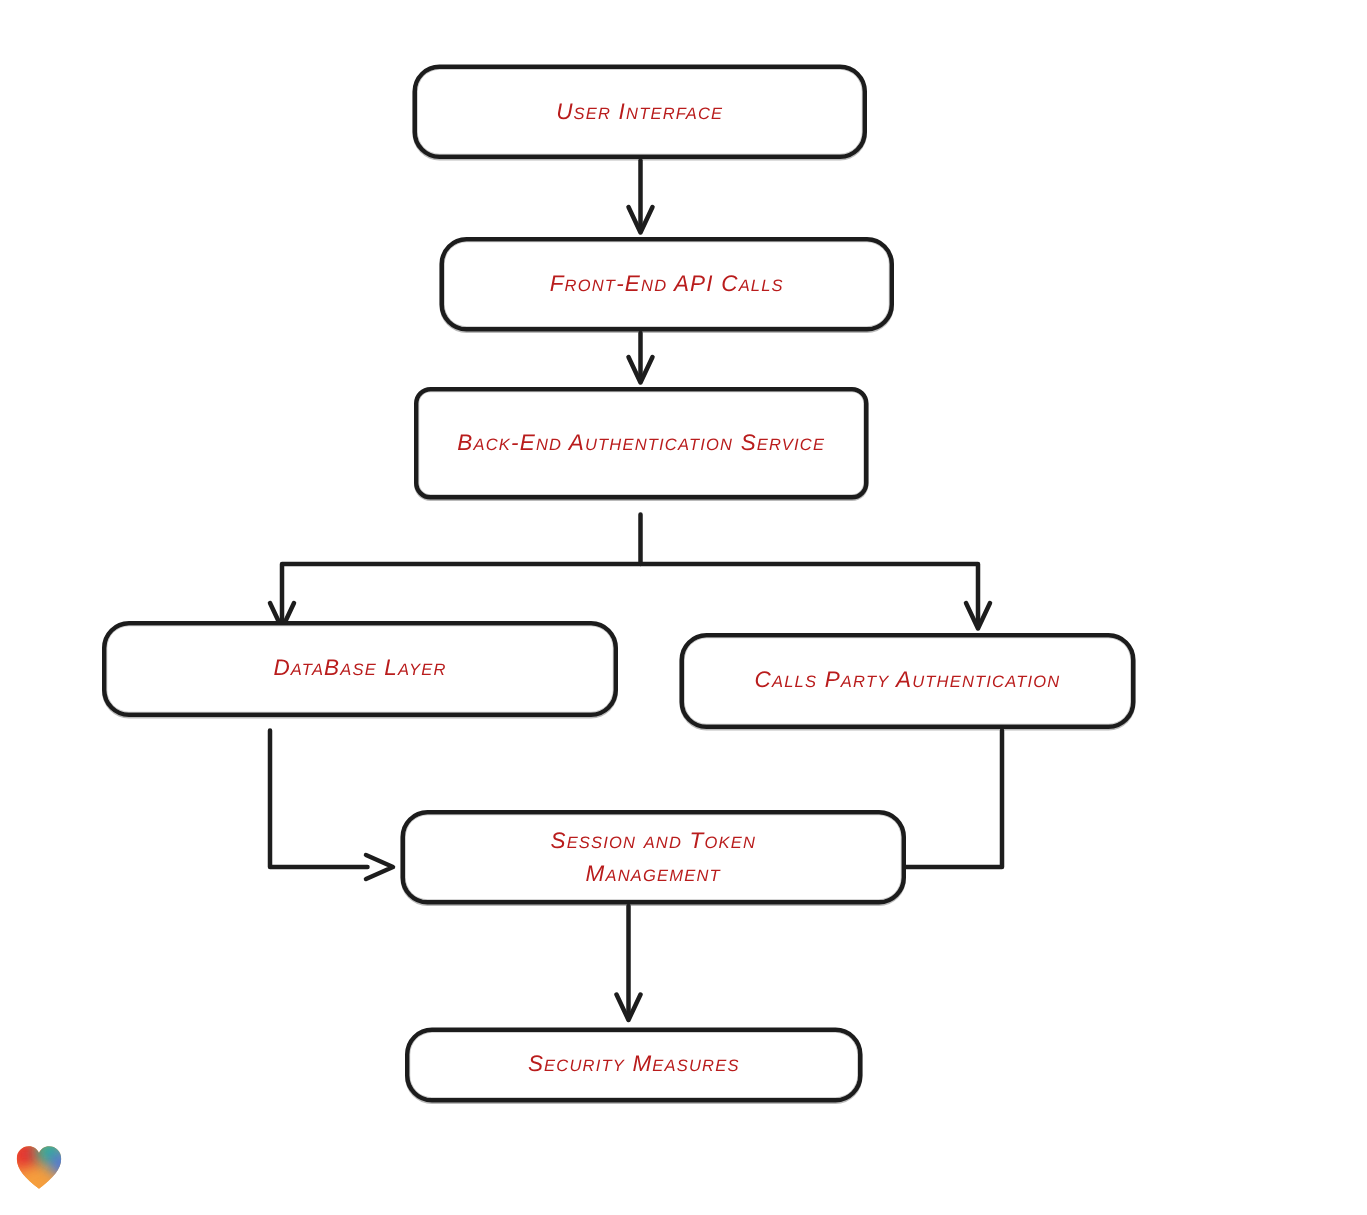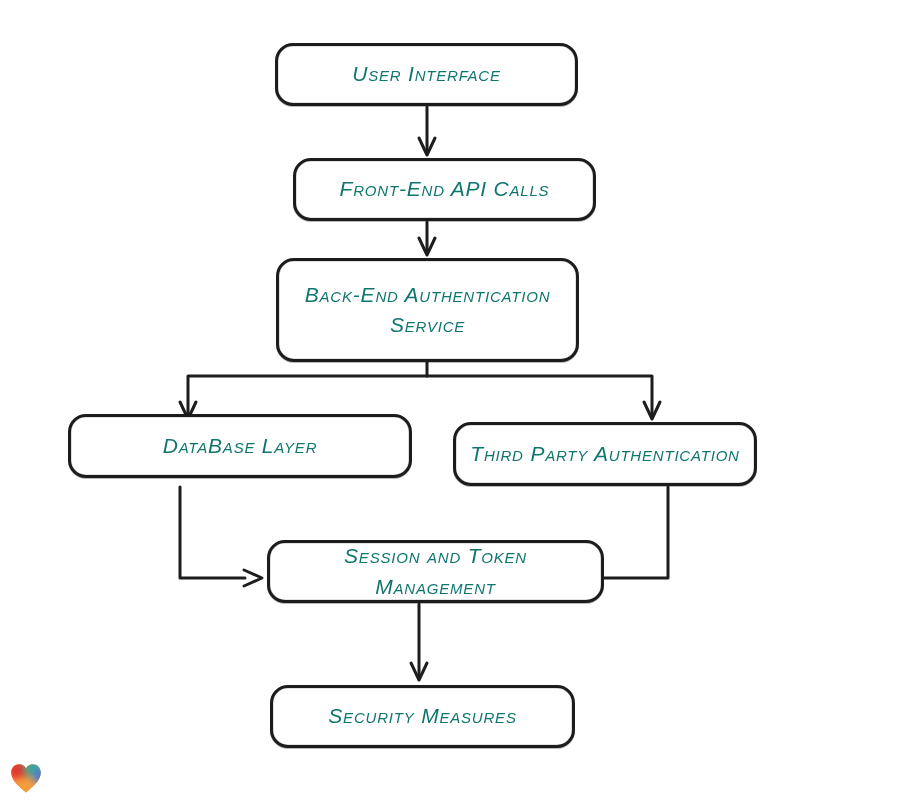--- a/index.html
+++ b/index.html
@@ -39,26 +39,26 @@
     box-shadow: 0 1px 0 rgba(28,28,28,0.30), inset 0 0 0 0.5px rgba(28,28,28,0.25);
     display: flex;
     align-items: center;
     justify-content: center;
     text-align: center;
     box-sizing: border-box;
   }
   .node .label {
     font-family: "Liberation Sans", sans-serif;
     font-style: italic;
-    font-size: 21px;
+    font-size: 15px;
     font-weight: 400;
     font-variant-caps: small-caps;
     letter-spacing: 0.8px;
     line-height: 1.45;
-    color: #0f766e;
+    color: #b91c1c;
   }
   .node .label.wrap-250 { max-width: 250px; }
   .node .label.wrap-190 { max-width: 190px; }
   .logo {
     position: absolute;
     left: 8px;
     top: 761px;
     width: 36px;
     height: 36px;
   }
@@ -100,37 +100,37 @@
   </svg>
 
   <div class="node" style="left:275px; top:43px; width:303px; height:63px;">
     <span class="label">User Interface</span>
   </div>
 
   <div class="node" style="left:275px; top:158px; width:303px; height:63px;margin-left:18px;">
     <span class="label">Front-End API Calls</span>
   </div>
 
-  <div class="node" style="left:276px; top:258px; width:303px; height:104px;">
+  <div class="node" style="left:276px; top:258px; width:303px; height:75px;border-radius:11px;">
     <span class="label wrap-250">Back-End Authentication Service</span>
   </div>
 
   <div class="node" style="left:68px; top:414px; width:344px; height:64px;">
     <span class="label">DataBase Layer</span>
   </div>
 
   <div class="node" style="left:453px; top:422px; width:304px; height:64px;">
-    <span class="label">Third Party Authentication</span>
+    <span class="label">Calls Party Authentication</span>
   </div>
 
   <div class="node" style="left:267px; top:540px; width:337px; height:63px;">
     <span class="label wrap-190">Session and Token Management</span>
   </div>
 
-  <div class="node" style="left:270px; top:685px; width:305px; height:63px;">
+  <div class="node" style="left:270px; top:685px; width:305px; height:50px;">
     <span class="label">Security Measures</span>
   </div>
 
   <div class="logo">
     <svg width="36" height="36" viewBox="0 0 36 36" xmlns="http://www.w3.org/2000/svg">
       <defs>
         <clipPath id="heart-clip">
           <path d="M18 31.5 C9 24.5 3.2 18.6 3.2 11.6 C3.2 6.4 7 3.2 11.2 3.2 C14.2 3.2 16.8 5 18 7.6 C19.2 5 21.8 3.2 24.8 3.2 C29 3.2 32.8 6.4 32.8 11.6 C32.8 18.6 27 24.5 18 31.5 Z"></path>
         </clipPath>
         <filter id="heart-blur" x="-60%" y="-60%" width="220%" height="220%">

